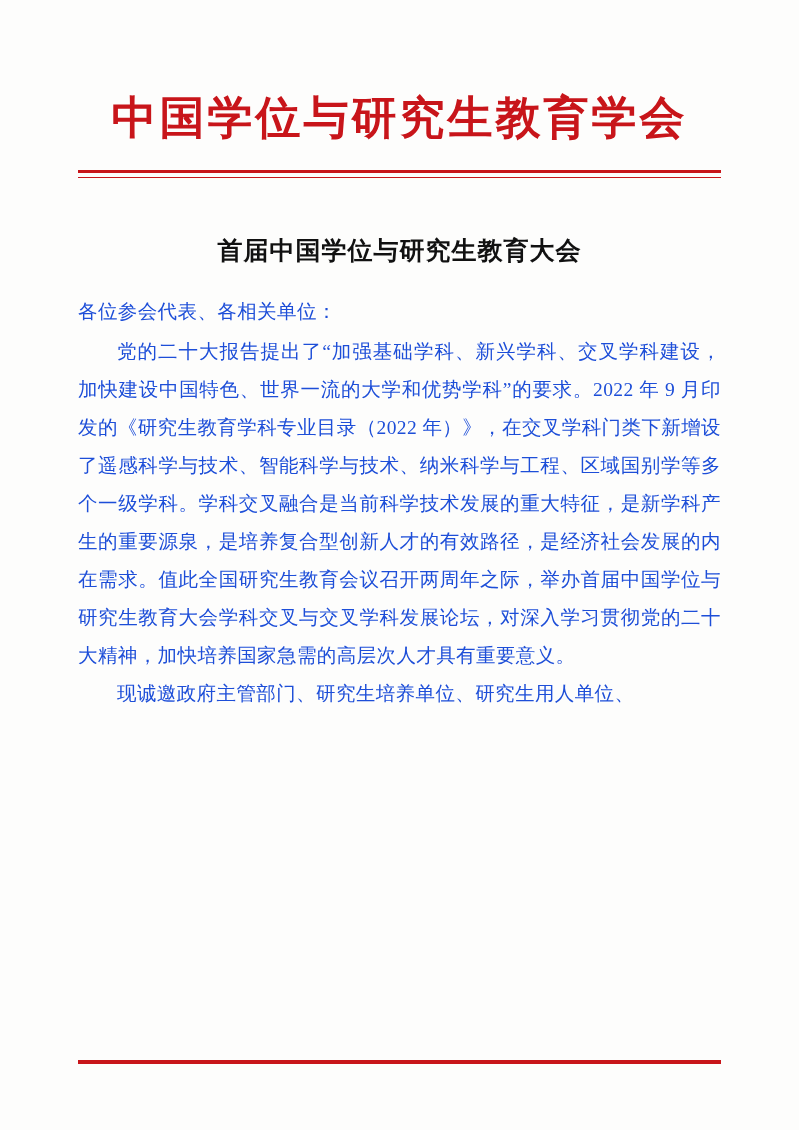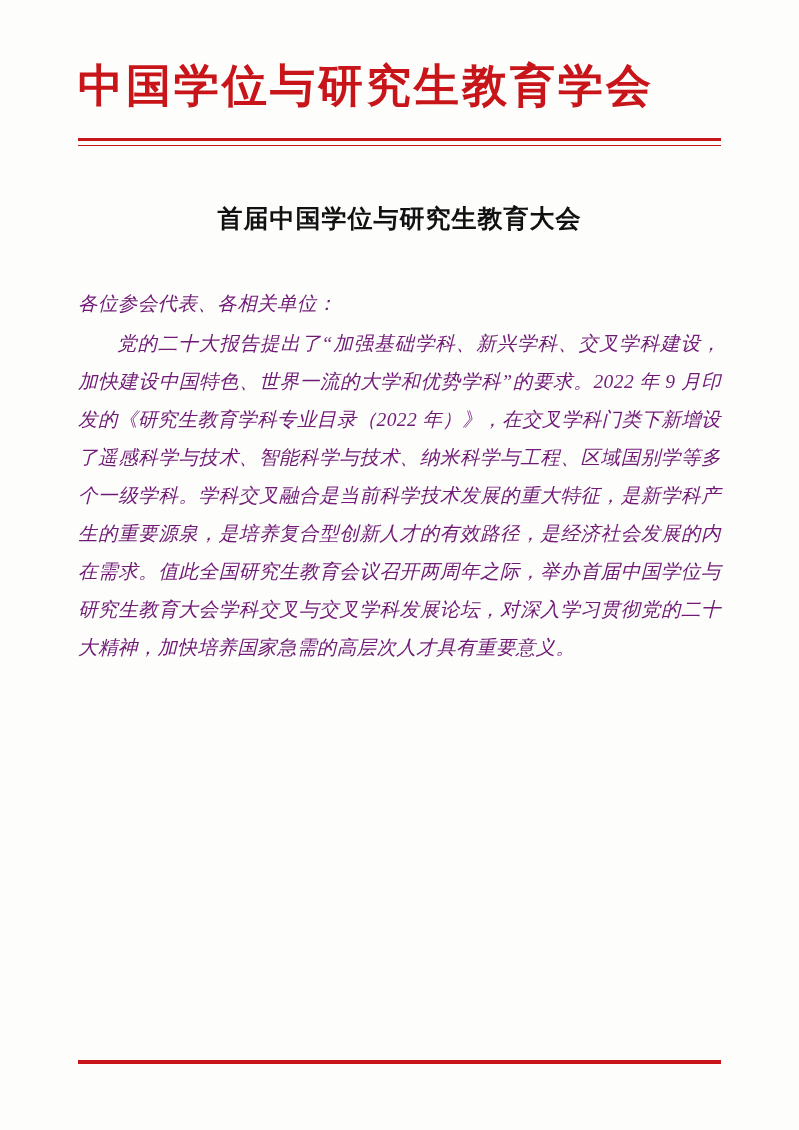--- a/index.html
+++ b/index.html
@@ -19,21 +19,22 @@
     width: 799px;
     height: 1130px;
     box-sizing: border-box;
     padding: 0 78px;
     position: relative;
     background: #fdfdfc;
   }
 
   
   .letterhead {
-    padding-top: 60px;
+    padding-top: 92px;
+    text-align: center;
   }
   .letterhead-title {
     font-family: "DejaVu Serif", "Liberation Serif", serif;
     font-weight: bold;
     color: #c8151a;
     font-size: 45px;
     letter-spacing: 3px;
     line-height: 1.15;
     white-space: nowrap;
   }
@@ -62,28 +63,27 @@
     letter-spacing: 1px;
     color: #111111;
   }
   .doc-title-line {
     display: block;
     white-space: nowrap;
   }
 
   
   .body-copy {
-    margin-top: 46px;
+    margin-top: 22px;
     font-size: 19.5px;
     line-height: 1.95;
-    color: #701a75;
+    color: #1d4ed8;
     text-align: justify;
     text-justify: inter-ideograph;
     letter-spacing: 0.4px;
-    font-style: italic;
   }
   .salutation {
     margin: 0 0 2px 0;
   }
   .para {
     margin: 0;
     text-indent: 2em;
   }
 
   
@@ -111,20 +111,21 @@
     </div>
   </div>
 
   <div class="doc-title">
     <span class="doc-title-line">首届中国学位与研究生教育大会</span>
   </div>
 
   <div class="body-copy">
     <p class="salutation">各位参会代表、各相关单位：</p>
     <p class="para">党的二十大报告提出了“加强基础学科、新兴学科、交叉学科建设，加快建设中国特色、世界一流的大学和优势学科”的要求。2022 年 9 月印发的《研究生教育学科专业目录（2022 年）》，在交叉学科门类下新增设了遥感科学与技术、智能科学与技术、纳米科学与工程、区域国别学等多个一级学科。学科交叉融合是当前科学技术发展的重大特征，是新学科产生的重要源泉，是培养复合型创新人才的有效路径，是经济社会发展的内在需求。值此全国研究生教育会议召开两周年之际，举办首届中国学位与研究生教育大会学科交叉与交叉学科发展论坛，对深入学习贯彻党的二十大精神，加快培养国家急需的高层次人才具有重要意义。</p>
+    <p class="para">现诚邀政府主管部门、研究生培养单位、研究生用人单位、</p>
   </div>
 
   <div class="footer-rules">
     <div class="rule-thick"></div>
     <div class="rule-thin"></div>
   </div>
 
 </div>
 
 </body></html>

